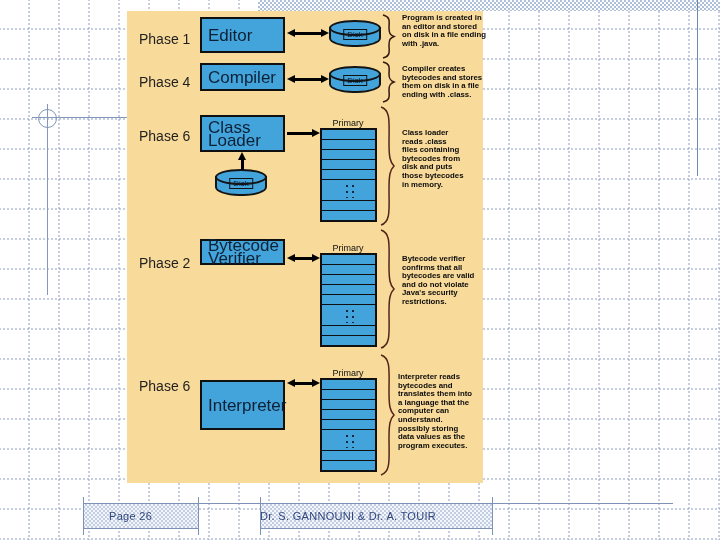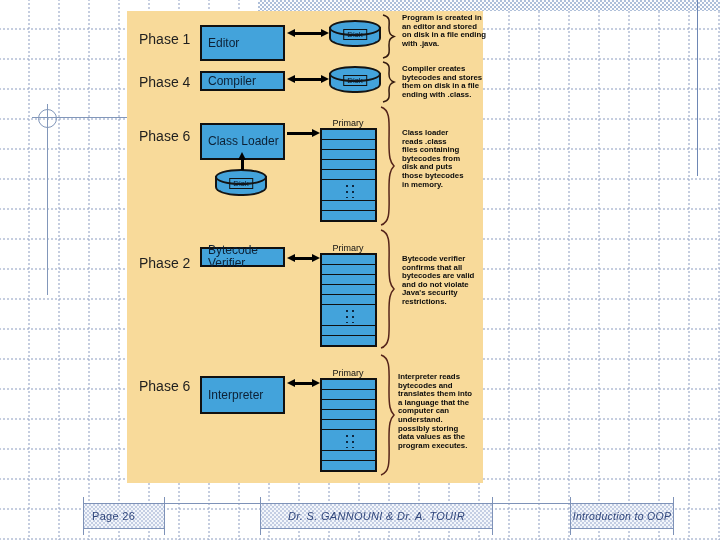--- a/index.html
+++ b/index.html
@@ -19,21 +19,21 @@
     background-size:4px 4px;}
   .vruler{position:absolute;left:697px;top:0;width:1px;height:176px;background:#6e87b4;}
   .compass-h{position:absolute;left:32px;top:117px;width:96px;height:1px;background:#8297ba;}
   .compass-v{position:absolute;left:47px;top:104px;width:1px;height:191px;background:#8297ba;}
   .compass-c{position:absolute;left:38px;top:109px;width:17px;height:17px;border:1px solid #8297ba;border-radius:50%;}
   .slide{position:absolute;left:127px;top:11px;width:356px;height:472px;background:#F8DA9A;}
 
   .plabel{position:absolute;left:139px;width:55px;font-size:14px;color:#1f1f1f;}
   .pbox{position:absolute;left:200px;width:85px;background:#43A3DB;border:2px solid #101010;
     box-sizing:border-box;display:flex;align-items:center;padding-left:6px;
-    font-size:12px;color:#0d2135;white-space:pre-line;line-height:13px;margin-top:8px;}
+    font-size:17px;color:#0d2135;white-space:pre-line;line-height:13px;}
 
   .disk{position:absolute;width:52px;height:30px;}
   .disk .dtop{position:absolute;left:0;top:0;width:48px;height:12px;background:#43A3DB;border:2px solid #141414;border-radius:50%;}
   .disk .dbody{position:absolute;left:0;top:7px;width:48px;height:18px;background:#43A3DB;border:2px solid #141414;border-top:none;border-radius:0 0 24px 24px / 0 0 9px 9px;}
   .disk .dlabel{position:absolute;left:50%;top:9px;transform:translateX(-50%);
     border:1px solid #111;padding:0 3px;font-size:8px;color:#0d1c2e;background:transparent;white-space:nowrap;}
 
   .mlabel{position:absolute;left:314px;width:68px;text-align:center;font-size:9px;line-height:11px;color:#101010;white-space:pre-line;margin-top:15px;}
   .mstack{position:absolute;left:320px;width:57px;border:2px solid #101010;box-sizing:border-box;background:#43A3DB;}
   .mrow{height:9px;border-bottom:1.5px solid #101010;}
@@ -56,21 +56,21 @@
   .f-line{position:absolute;left:83px;top:503px;width:590px;height:1px;background:#7e92b8;}
   .fbox{position:absolute;top:503px;height:26px;box-sizing:border-box;
     border-top:1px solid #7e92b8;border-bottom:1px solid #7e92b8;
     background-color:#f3f6fb;
     background-image:conic-gradient(rgba(165,180,212,.6) 0 25%, transparent 0 50%, rgba(165,180,212,.6) 0 75%, transparent 0);
     background-size:4px 4px;
     display:flex;align-items:center;color:#31477c;font-size:11px;letter-spacing:.3px;}
   .fbox::before,.fbox::after{content:"";position:absolute;top:-7px;bottom:-7px;width:1px;background:#7e92b8;}
   .fbox::before{left:0;}
   .fbox::after{right:0;}
-  .fbox.fcenter{justify-content:center;font-style:italic;}
+  .fbox.fcenter{}
 </style>
 </head>
 <body>
 
 <div class="canvas">
 
   <div class="topband"></div>
   <div class="vruler"></div>
   <div class="compass-h"></div>
   <div class="compass-v"></div>
@@ -78,25 +78,25 @@
 
   <div class="slide"></div>
 
   <div class="plabel" style="top:31px">Phase 1</div>
   <div class="plabel" style="top:74px">Phase 4</div>
   <div class="plabel" style="top:128px">Phase 6</div>
   <div class="plabel" style="top:255px">Phase 2</div>
   <div class="plabel" style="top:378px">Phase 6</div>
 
   <div class="pbox" style="top:17px;height:36px"><span>Editor</span></div>
-  <div class="pbox" style="top:63px;height:20px"><span>Compiler</span></div>
+  <div class="pbox" style="top:63px;height:28px"><span>Compiler</span></div>
   <div class="pbox" style="top:115px;height:37px"><span>Class Loader</span></div>
-  <div class="pbox" style="top:239px;height:20px"><span>Bytecode
+  <div class="pbox" style="top:239px;height:26px"><span>Bytecode
 Verifier</span></div>
-  <div class="pbox" style="top:368px;height:38px"><span>Interpreter</span></div>
+  <div class="pbox" style="top:380px;height:50px"><span>Interpreter</span></div>
 
   <div class="disk" style="left:329px;top:20px">
     <div class="dbody"></div>
     <div class="dtop"></div>
     <span class="dlabel">Disk</span>
   </div>
   <div class="disk" style="left:329px;top:66px">
     <div class="dbody"></div>
     <div class="dtop"></div>
     <span class="dlabel">Disk</span>
@@ -221,23 +221,20 @@
 bytecodes and
 translates them into
 a language that the
 computer can
 understand.
 possibly storing
 data values as the
 program executes.</div>
 
   <div class="f-line"></div>
-  <div class="fbox" style="left:83px;width:82px;padding-left:9px">
+  <div class="fbox" style="left:83px;width:116px;padding-left:26px">
     <span>Page 26</span>
   </div>
   <div class="fbox fcenter" style="left:260px;width:233px">
     <span>Dr. S. GANNOUNI &amp; Dr. A. TOUIR</span>
   </div>
-  <div class="fbox fcenter" style="left:570px;width:104px;font-size:10.5px">
-    <span>Introduction to OOP</span>
-  </div>
 
 </div>
 
 </body></html>

